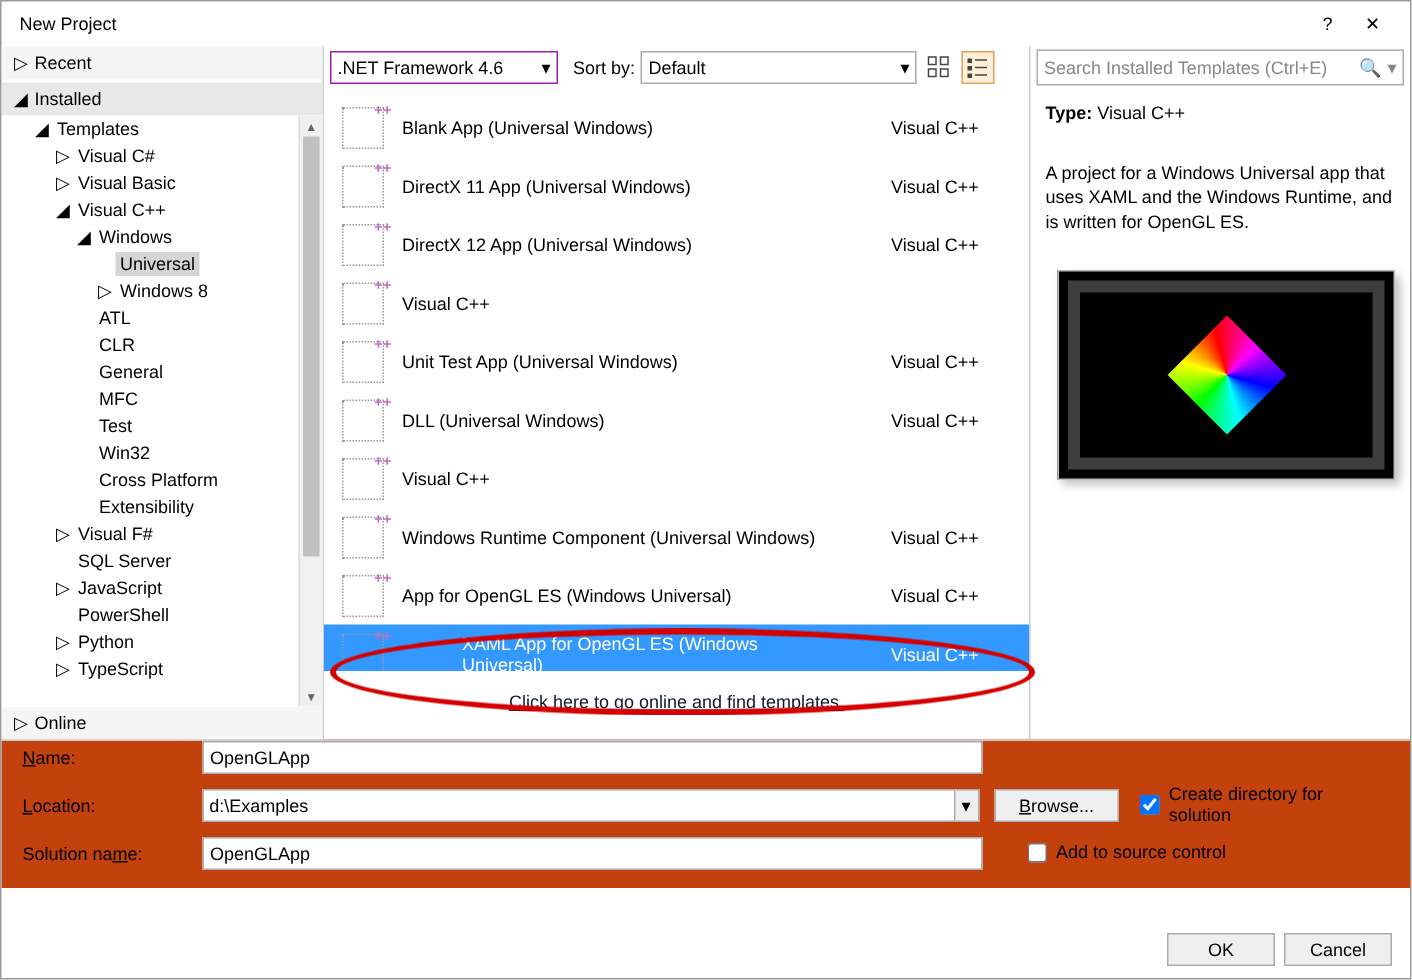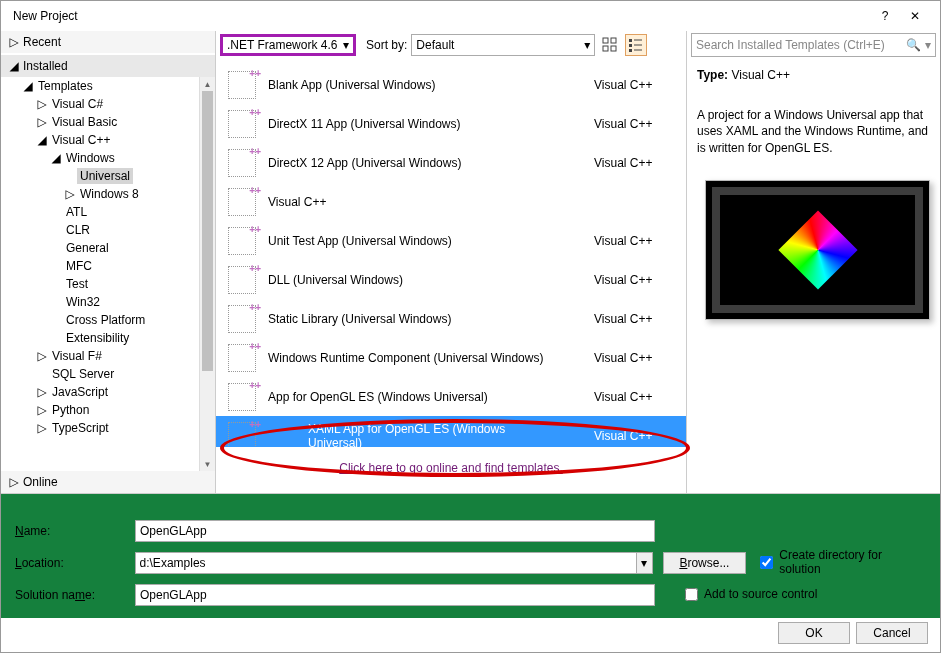--- a/index.html
+++ b/index.html
@@ -4,21 +4,21 @@
 <style>
 * { box-sizing: border-box; margin: 0; padding: 0; font-family: "Segoe UI", Tahoma, sans-serif; font-size: 12px; }
 body { background: #fff; width: 941px; height: 653px; border: 1px solid #999; position: relative; overflow: hidden; }
 
 .titlebar { height: 30px; display: flex; align-items: center; padding: 0 8px; }
 .titlebar .title { flex: 1; padding-left: 4px; }
 .titlebar .ctl { width: 34px; height: 24px; display: flex; align-items: center; justify-content: center; }
 .titlebar .help { width: 26px; }
 
 .toolbar { height: 28px; display: flex; align-items: center; padding: 2px 4px; gap: 4px; }
-.fw-select { width: 136px; height: 22px; border: 3px solid #a21caf; background: #fff; display: flex; align-items: center; padding: 0 4px; margin-left: 228px; }
+.fw-select { width: 152px; height: 22px; border: 1px solid #a21caf; background: #fff; display: flex; align-items: center; padding: 0 4px; margin-left: 228px; }
 .fw-select .dd { margin-left: auto; }
 .sortby-lbl { margin-left: 6px; }
 .sort-select { width: 184px; height: 22px; border: 1px solid #ababab; background: #fff; display: flex; align-items: center; padding: 0 4px; }
 .sort-select .dd { margin-left: auto; }
 .view-btn { width: 22px; height: 22px; display:flex; align-items:center; justify-content:center; }
 
 .main { display: flex; height: 462px; }
 
 .leftcol { width: 215px; border-right: 1px solid #ccc; display: flex; flex-direction: column; }
 .section-hdr { background: #e8e8e8; padding: 4px 8px; display: flex; align-items: center; gap: 4px; }
@@ -33,34 +33,34 @@
 
 .midcol { flex: 1; display: flex; flex-direction: column; position: relative; }
 .tpl-list { flex: 1; overflow-y: auto; padding-top: 6px; }
 .tpl-row { display: flex; align-items: center; height: 39px; padding: 0 12px; }
 .tpl-row.sel { background: #3398ff; color: #fff; gap: 40px; }
 .tpl-icon { width: 28px; height: 28px; border: 1px dotted #999; margin-right: 12px; flex: none; position: relative; }
 .tpl-icon::after { content: "++"; position: absolute; top: -4px; right: -6px; color: #c270c2; font-weight: bold; font-size: 10px; }
 .tpl-name { flex: 1; }
 .tpl-lang { width: 80px; text-align: left; }
 .online-link { text-align: center; padding: 14px 0 18px; }
-.online-link a { color: #701a75; text-decoration: underline; }
+.online-link a { color: #0f172a; text-decoration: underline; }
 
 .ellipse-annot { position: absolute; border: 4px solid #d40000; border-radius: 50%; width: 470px; height: 58px; left: 4px; top: 388px; pointer-events: none; }
 
 .rightcol { width: 254px; border-left: 1px solid #ccc; display: flex; flex-direction: column; }
 .search { height: 24px; margin: 2px 4px 4px 4px; border: 1px solid #ababab; display: flex; align-items: center; padding: 0 4px; color: #888; }
 .search .sicon { margin-left: auto; }
 .desc { padding: 6px 10px; line-height: 1.35; }
 .desc .typ { margin-bottom: 24px; }
 .preview { margin: 18px 10px 0 18px; border: 1px solid #bbb; box-shadow: 3px 3px 6px rgba(0,0,0,.25); height: 140px; background: #000; display:flex; align-items:center; justify-content:center; position: relative; }
 .preview::before { content:""; position:absolute; inset:6px; border: 8px solid #3d3d3d; }
 .cube { width: 56px; height: 56px; transform: rotate(45deg); background: conic-gradient(from 0deg, #ff00ff, #0000ff, #00ffff, #00ff00, #ffff00, #ff0000, #ff00ff); position: relative; z-index: 1; }
 
-.bottom { border-top: 1px solid #ccc; background: #15803d; padding: 26px 14px 6px; }
+.bottom { border-top: 1px solid #ccc; background: #c2410c; padding: 0 14px 6px; }
 .form-row { display: flex; align-items: center; margin-bottom: 6px; }
 .form-row .flabel { width: 120px; }
 .form-row input[type=text] { border: 1px solid #ababab; height: 22px; padding: 0 4px; background: #fff; }
 .form-row .finput { width: 520px; }
 .form-row .finput-lg { width: 504px; }
 .dd-btn { width: 16px; height: 22px; border: 1px solid #ababab; border-left: none; background: #efefef; display:flex; align-items:center; justify-content:center; }
 .browse { width: 84px; height: 22px; margin-left: 10px; border: 1px solid #ababab; background: #efefef; }
 .chk-row { margin-left: 656px; display:flex; align-items:center; gap:4px; margin-bottom: 2px; }
 .chk-row input { margin-right: 2px; }
 
@@ -156,20 +156,24 @@
         </div>
       <div class="tree-item ind2">
           <span class="tri">&nbsp;</span>
           <span class="lbl">SQL Server</span>
         </div>
       <div class="tree-item ind2">
           <span class="tri">▷</span>
           <span class="lbl">JavaScript</span>
         </div>
       <div class="tree-item ind2">
+          <span class="tri">&nbsp;</span>
+          <span class="lbl">PowerShell</span>
+        </div>
+      <div class="tree-item ind2">
           <span class="tri">▷</span>
           <span class="lbl">Python</span>
         </div>
       <div class="tree-item ind2">
           <span class="tri">▷</span>
           <span class="lbl">TypeScript</span>
         </div>
       <div class="scrollbar-fake">
         <div class="scrollbar-arr" style="top:0">▲</div>
         <div class="scrollbar-thumb"></div>
@@ -237,21 +241,20 @@
           <div class="tpl-name">Unit Test App (Universal Windows)</div>
           <div class="tpl-lang">Visual C++</div>
         </div>
         <div class="tpl-row">
           <div class="tpl-icon"></div>
           <div class="tpl-name">DLL (Universal Windows)</div>
           <div class="tpl-lang">Visual C++</div>
         </div>
         <div class="tpl-row">
           <div class="tpl-icon"></div>
-          <div class="tpl-name">Static Library (Universal Windows)</div>
           <div class="tpl-lang">Visual C++</div>
         </div>
         <div class="tpl-row">
           <div class="tpl-icon"></div>
           <div class="tpl-name">Windows Runtime Component (Universal Windows)</div>
           <div class="tpl-lang">Visual C++</div>
         </div>
         <div class="tpl-row">
           <div class="tpl-icon"></div>
           <div class="tpl-name">App for OpenGL ES (Windows Universal)</div>

